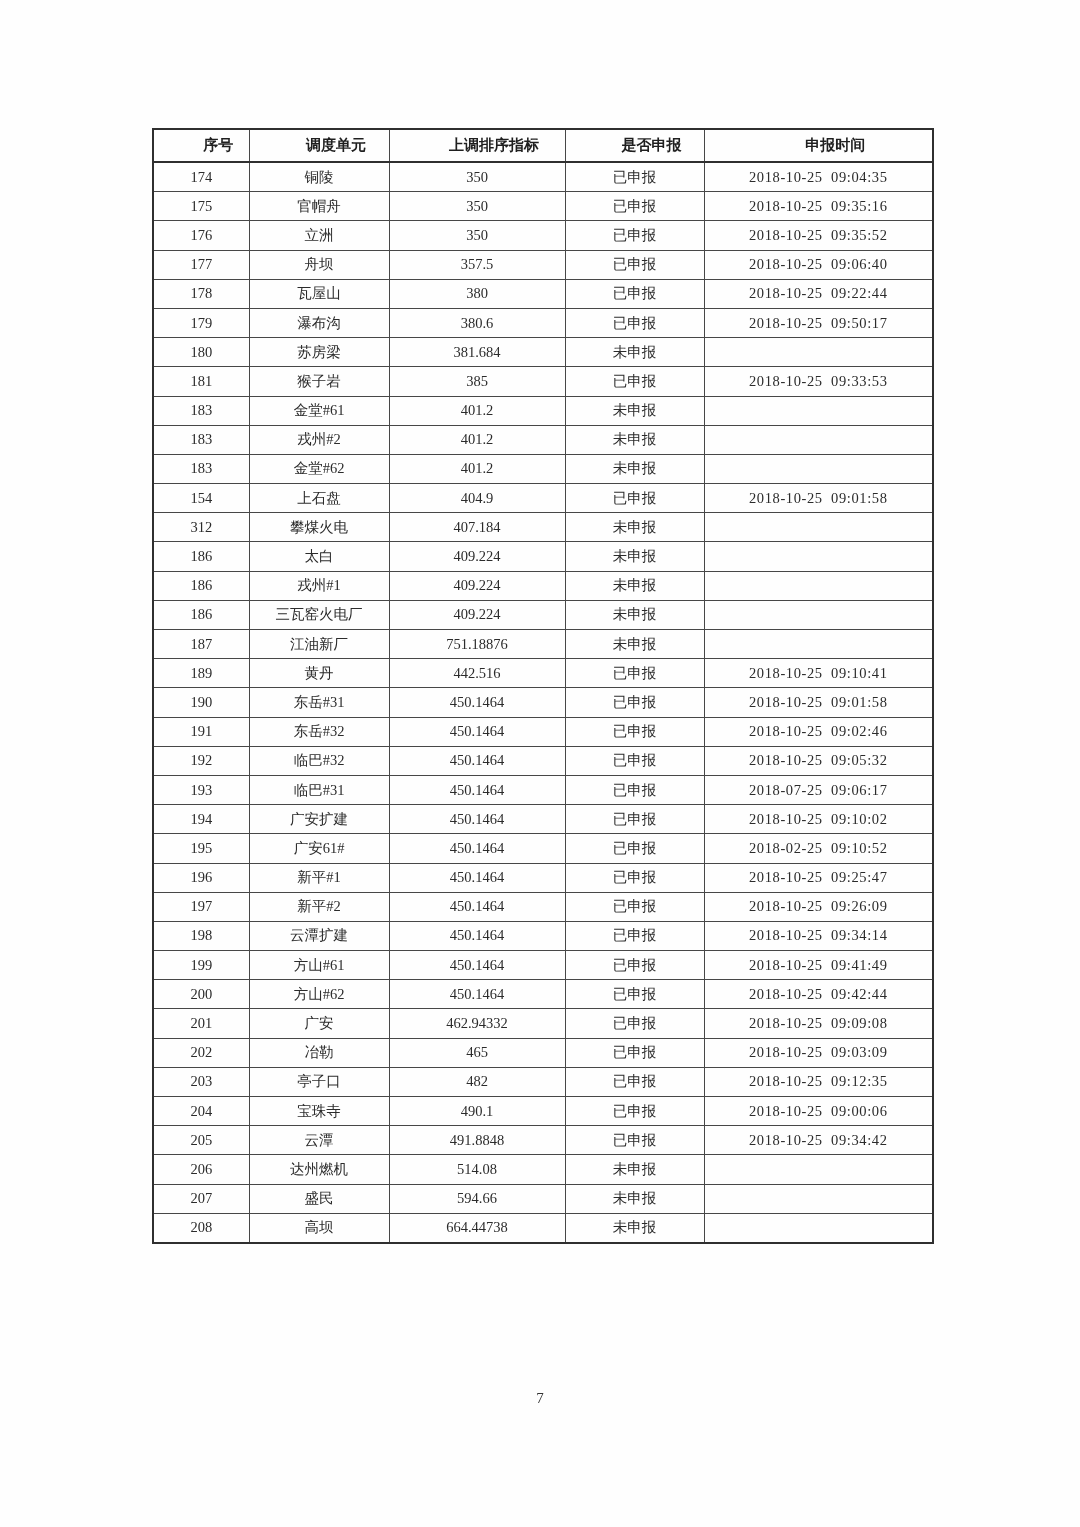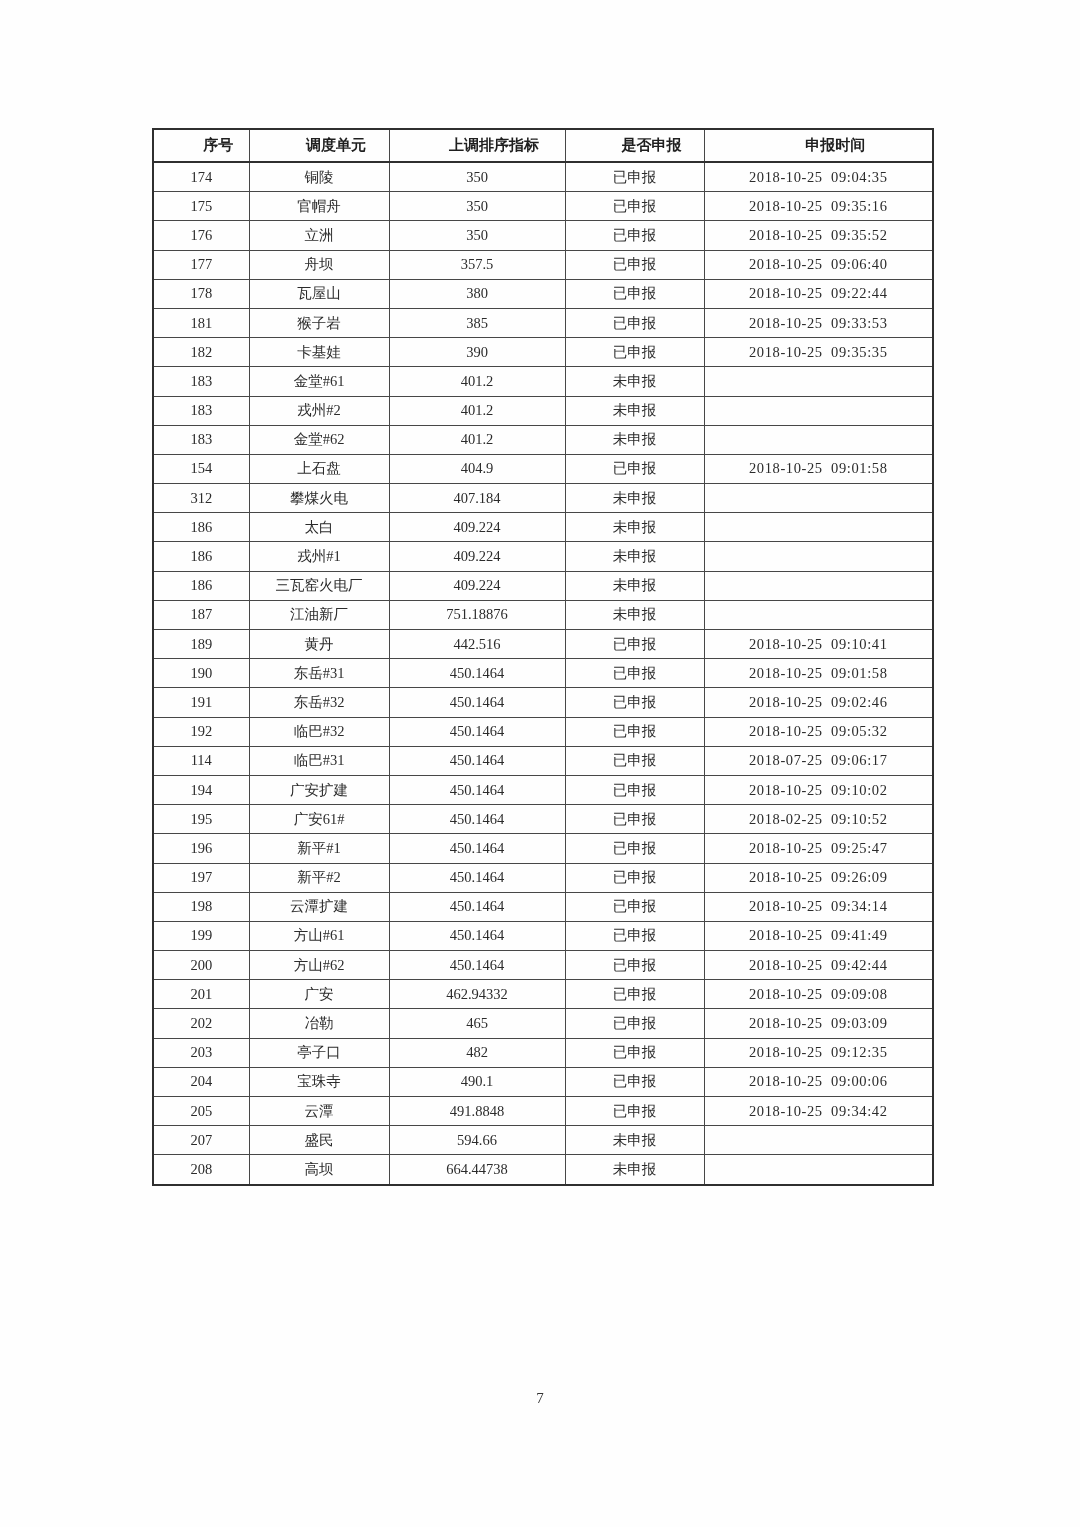--- a/index.html
+++ b/index.html
@@ -114,34 +114,41 @@
           <td class="time-cell">2018-10-25  09:06:40</td>
         </tr>
         <tr>
           <td>178</td>
           <td>瓦屋山</td>
           <td>380</td>
           <td>已申报</td>
           <td class="time-cell">2018-10-25  09:22:44</td>
         </tr>
         <tr>
+          <td>179</td>
+          <td>瀑布沟</td>
+          <td>380.6</td>
+          <td>已申报</td>
+          <td class="time-cell">2018-10-25  09:50:17</td>
+        </tr>
+        <tr>
+          <td>180</td>
+          <td>苏房梁</td>
+          <td>381.684</td>
+          <td>未申报</td>
+          <td class="time-cell"></td>
+        </tr>
+        <tr>
           <td>181</td>
           <td>猴子岩</td>
           <td>385</td>
           <td>已申报</td>
           <td class="time-cell">2018-10-25  09:33:53</td>
         </tr>
         <tr>
-          <td>182</td>
-          <td>卡基娃</td>
-          <td>390</td>
-          <td>已申报</td>
-          <td class="time-cell">2018-10-25  09:35:35</td>
-        </tr>
-        <tr>
           <td>183</td>
           <td>金堂#61</td>
           <td>401.2</td>
           <td>未申报</td>
           <td class="time-cell"></td>
         </tr>
         <tr>
           <td>183</td>
           <td>戎州#2</td>
           <td>401.2</td>
@@ -219,21 +226,21 @@
           <td class="time-cell">2018-10-25  09:02:46</td>
         </tr>
         <tr>
           <td>192</td>
           <td>临巴#32</td>
           <td>450.1464</td>
           <td>已申报</td>
           <td class="time-cell">2018-10-25  09:05:32</td>
         </tr>
         <tr>
-          <td>114</td>
+          <td>193</td>
           <td>临巴#31</td>
           <td>450.1464</td>
           <td>已申报</td>
           <td class="time-cell">2018-07-25  09:06:17</td>
         </tr>
         <tr>
           <td>194</td>
           <td>广安扩建</td>
           <td>450.1464</td>
           <td>已申报</td>
@@ -310,20 +317,27 @@
           <td class="time-cell">2018-10-25  09:00:06</td>
         </tr>
         <tr>
           <td>205</td>
           <td>云潭</td>
           <td>491.8848</td>
           <td>已申报</td>
           <td class="time-cell">2018-10-25  09:34:42</td>
         </tr>
         <tr>
+          <td>206</td>
+          <td>达州燃机</td>
+          <td>514.08</td>
+          <td>未申报</td>
+          <td class="time-cell"></td>
+        </tr>
+        <tr>
           <td>207</td>
           <td>盛民</td>
           <td>594.66</td>
           <td>未申报</td>
           <td class="time-cell"></td>
         </tr>
         <tr>
           <td>208</td>
           <td>高坝</td>
           <td>664.44738</td>

